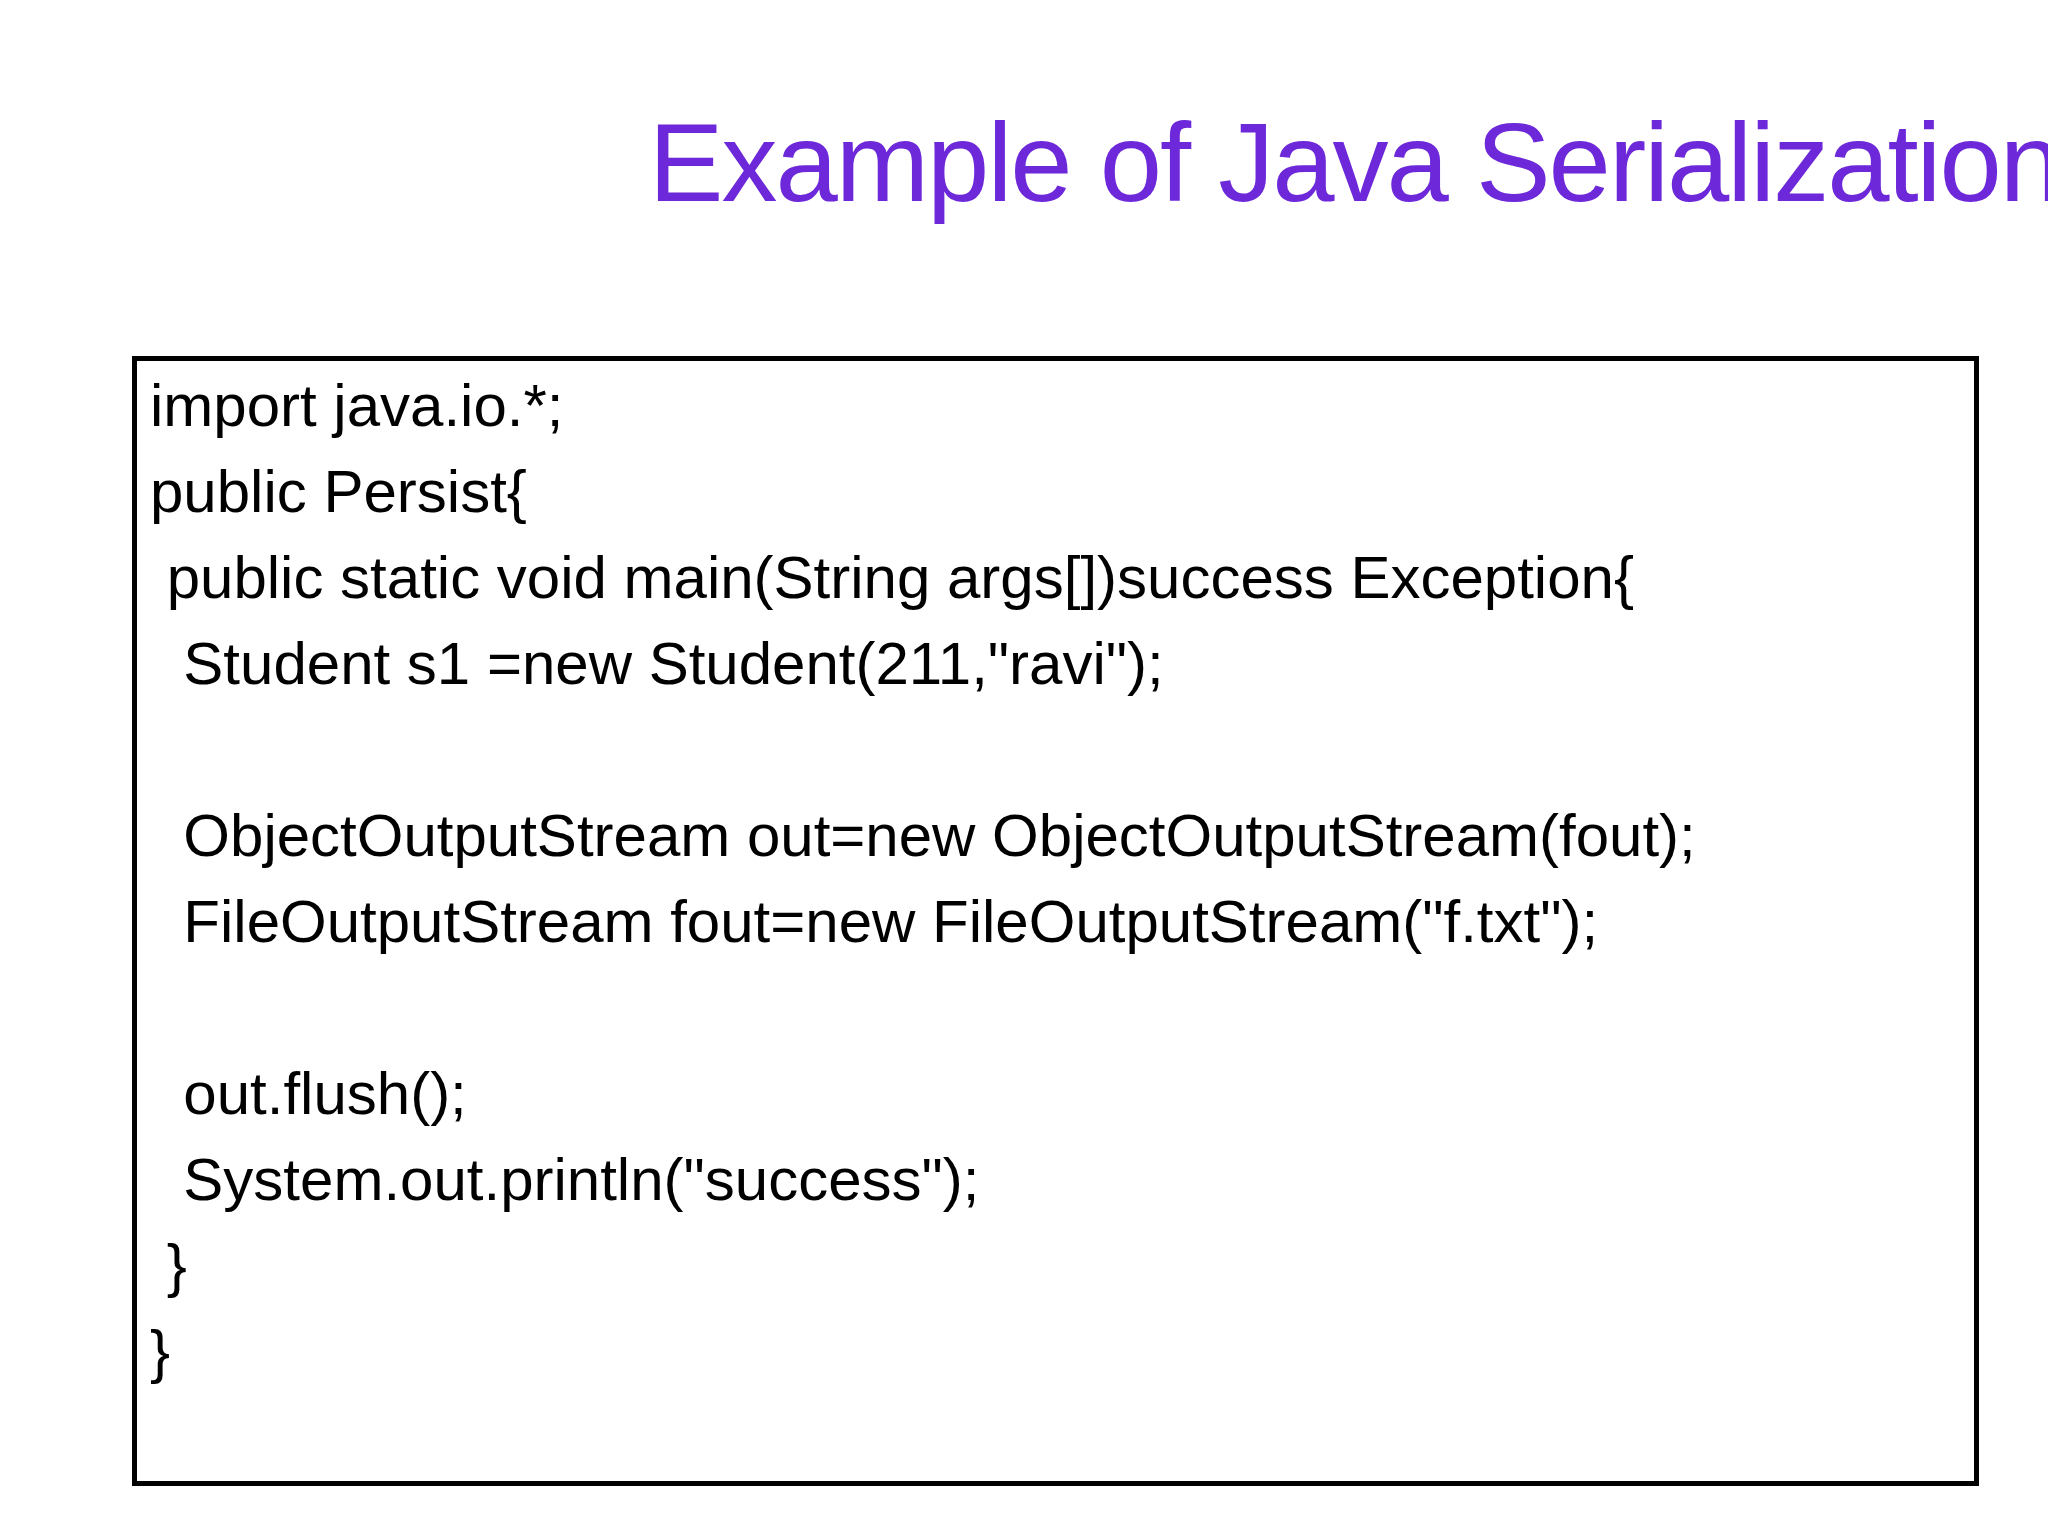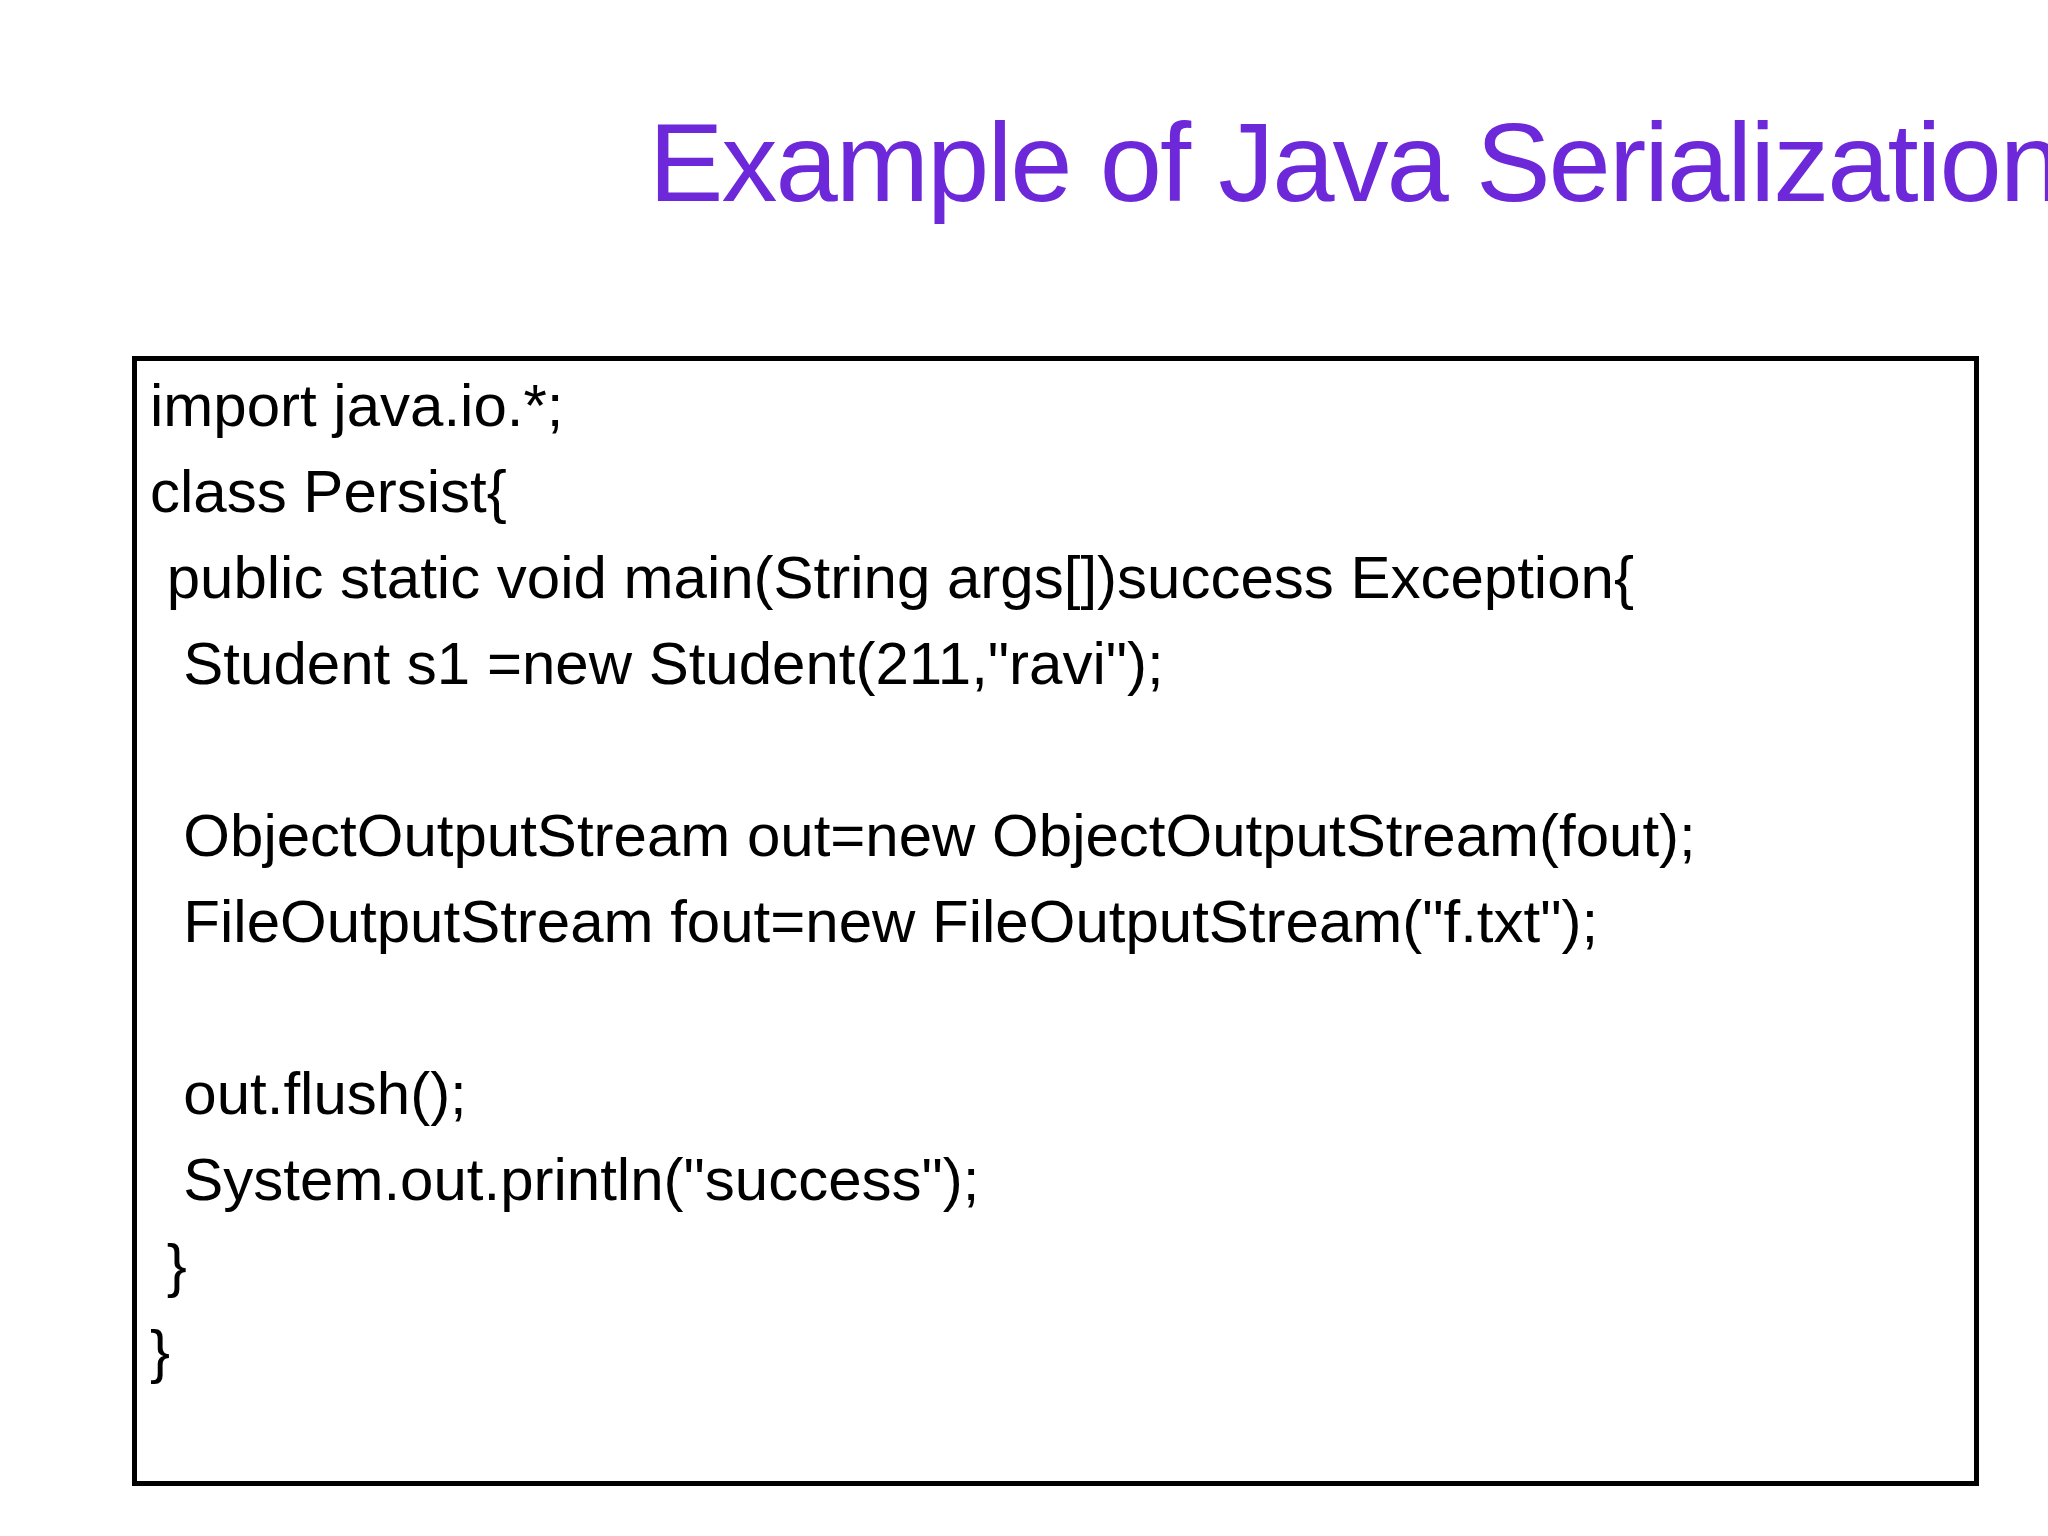--- a/index.html
+++ b/index.html
@@ -53,21 +53,21 @@
 </style>
 </head>
 <body>
 
 <div class="slide">
 
   <div class="slide-title">Example of Java Serialization</div>
 
   <div class="code-box">
     <div class="code-line">import java.io.*;</div>
-    <div class="code-line">class Persist{</div>
+    <div class="code-line">public Persist{</div>
     <div class="code-line"> public static void main(String args[])success Exception{</div>
     <div class="code-line">  Student s1 =new Student(211,"ravi");</div>
     <div class="code-line"></div>
     <div class="code-line">  ObjectOutputStream out=new ObjectOutputStream(fout);</div>
     <div class="code-line">  FileOutputStream fout=new FileOutputStream("f.txt");</div>
     <div class="code-line"></div>
     <div class="code-line">  out.flush();</div>
     <div class="code-line">  System.out.println("success");</div>
     <div class="code-line"> }</div>
     <div class="code-line">}</div>

